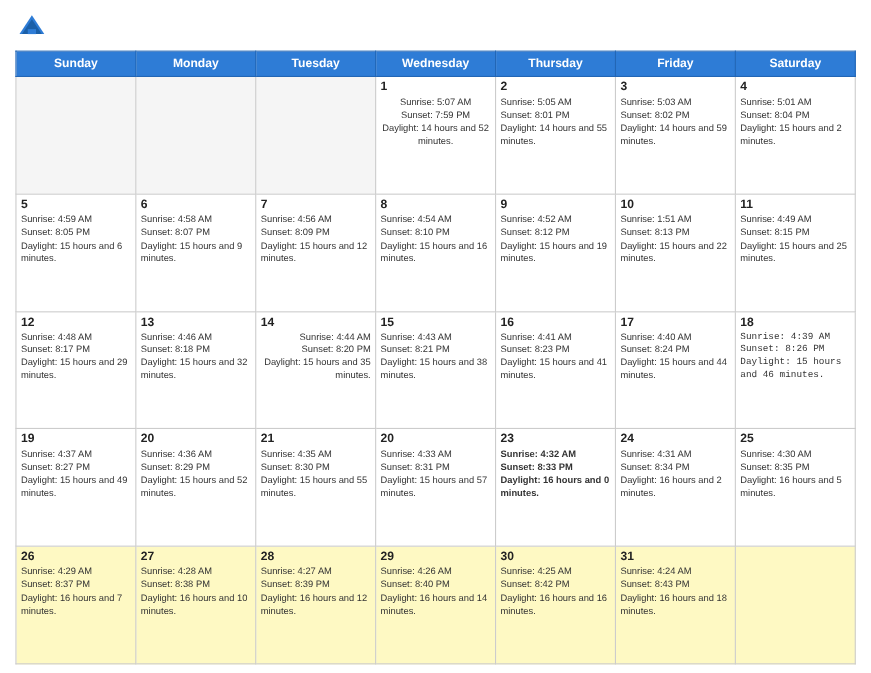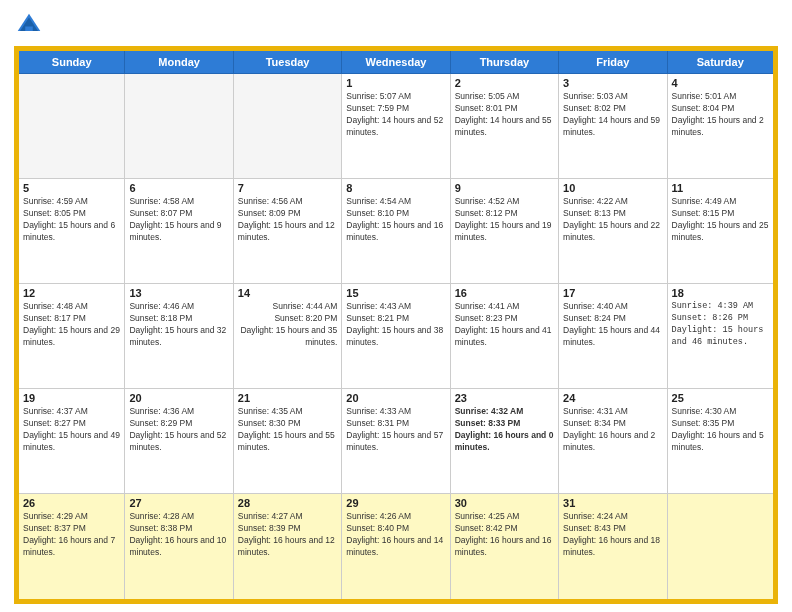--- a/index.html
+++ b/index.html
@@ -55,21 +55,21 @@
       font-weight: bold;
       color: #222;
       line-height: 1.1;
     }
     .title-location {
       font-size: 14px;
       color: #444;
     }
     .calendar {
       flex: 1;
-      border: 5px solid #eab308;
+      border: 1px solid #eab308;
       border-collapse: collapse;
       width: 100%;
       table-layout: fixed;
     }
     .calendar th {
       background: #2e7cd6;
       color: #fff;
       font-size: 11px;
       font-weight: bold;
       text-align: center;
@@ -137,21 +137,21 @@
         <th>Saturday</th>
       </tr>
     </thead>
     <tbody id="calendar-body">
     <tr>
           <td class="empty"></td>
           <td class="empty"></td>
           <td class="empty"></td>
           <td>
             <span class="day-num">1</span>
-            <div class="day-info" style="white-space: pre-line;">Sunrise: 5:07 AM
+            <div class="day-info" style="white-space: pre-line; text-align: center;">Sunrise: 5:07 AM
 Sunset: 7:59 PM
 Daylight: 14 hours and 52 minutes.</div>
           </td>
           <td>
             <span class="day-num">2</span>
             <div class="day-info" style="white-space: pre-line;">Sunrise: 5:05 AM
 Sunset: 8:01 PM
 Daylight: 14 hours and 55 minutes.</div>
           </td>
           <td>
@@ -193,21 +193,21 @@
 Daylight: 15 hours and 16 minutes.</div>
           </td>
           <td>
             <span class="day-num">9</span>
             <div class="day-info" style="white-space: pre-line;">Sunrise: 4:52 AM
 Sunset: 8:12 PM
 Daylight: 15 hours and 19 minutes.</div>
           </td>
           <td>
             <span class="day-num">10</span>
-            <div class="day-info" style="white-space: pre-line;">Sunrise: 4:22 AM
+            <div class="day-info" style="white-space: pre-line;">Sunrise: 1:51 AM
 Sunset: 8:13 PM
 Daylight: 15 hours and 22 minutes.</div>
           </td>
           <td>
             <span class="day-num">11</span>
             <div class="day-info" style="white-space: pre-line;">Sunrise: 4:49 AM
 Sunset: 8:15 PM
 Daylight: 15 hours and 25 minutes.</div>
           </td>
         </tr>

